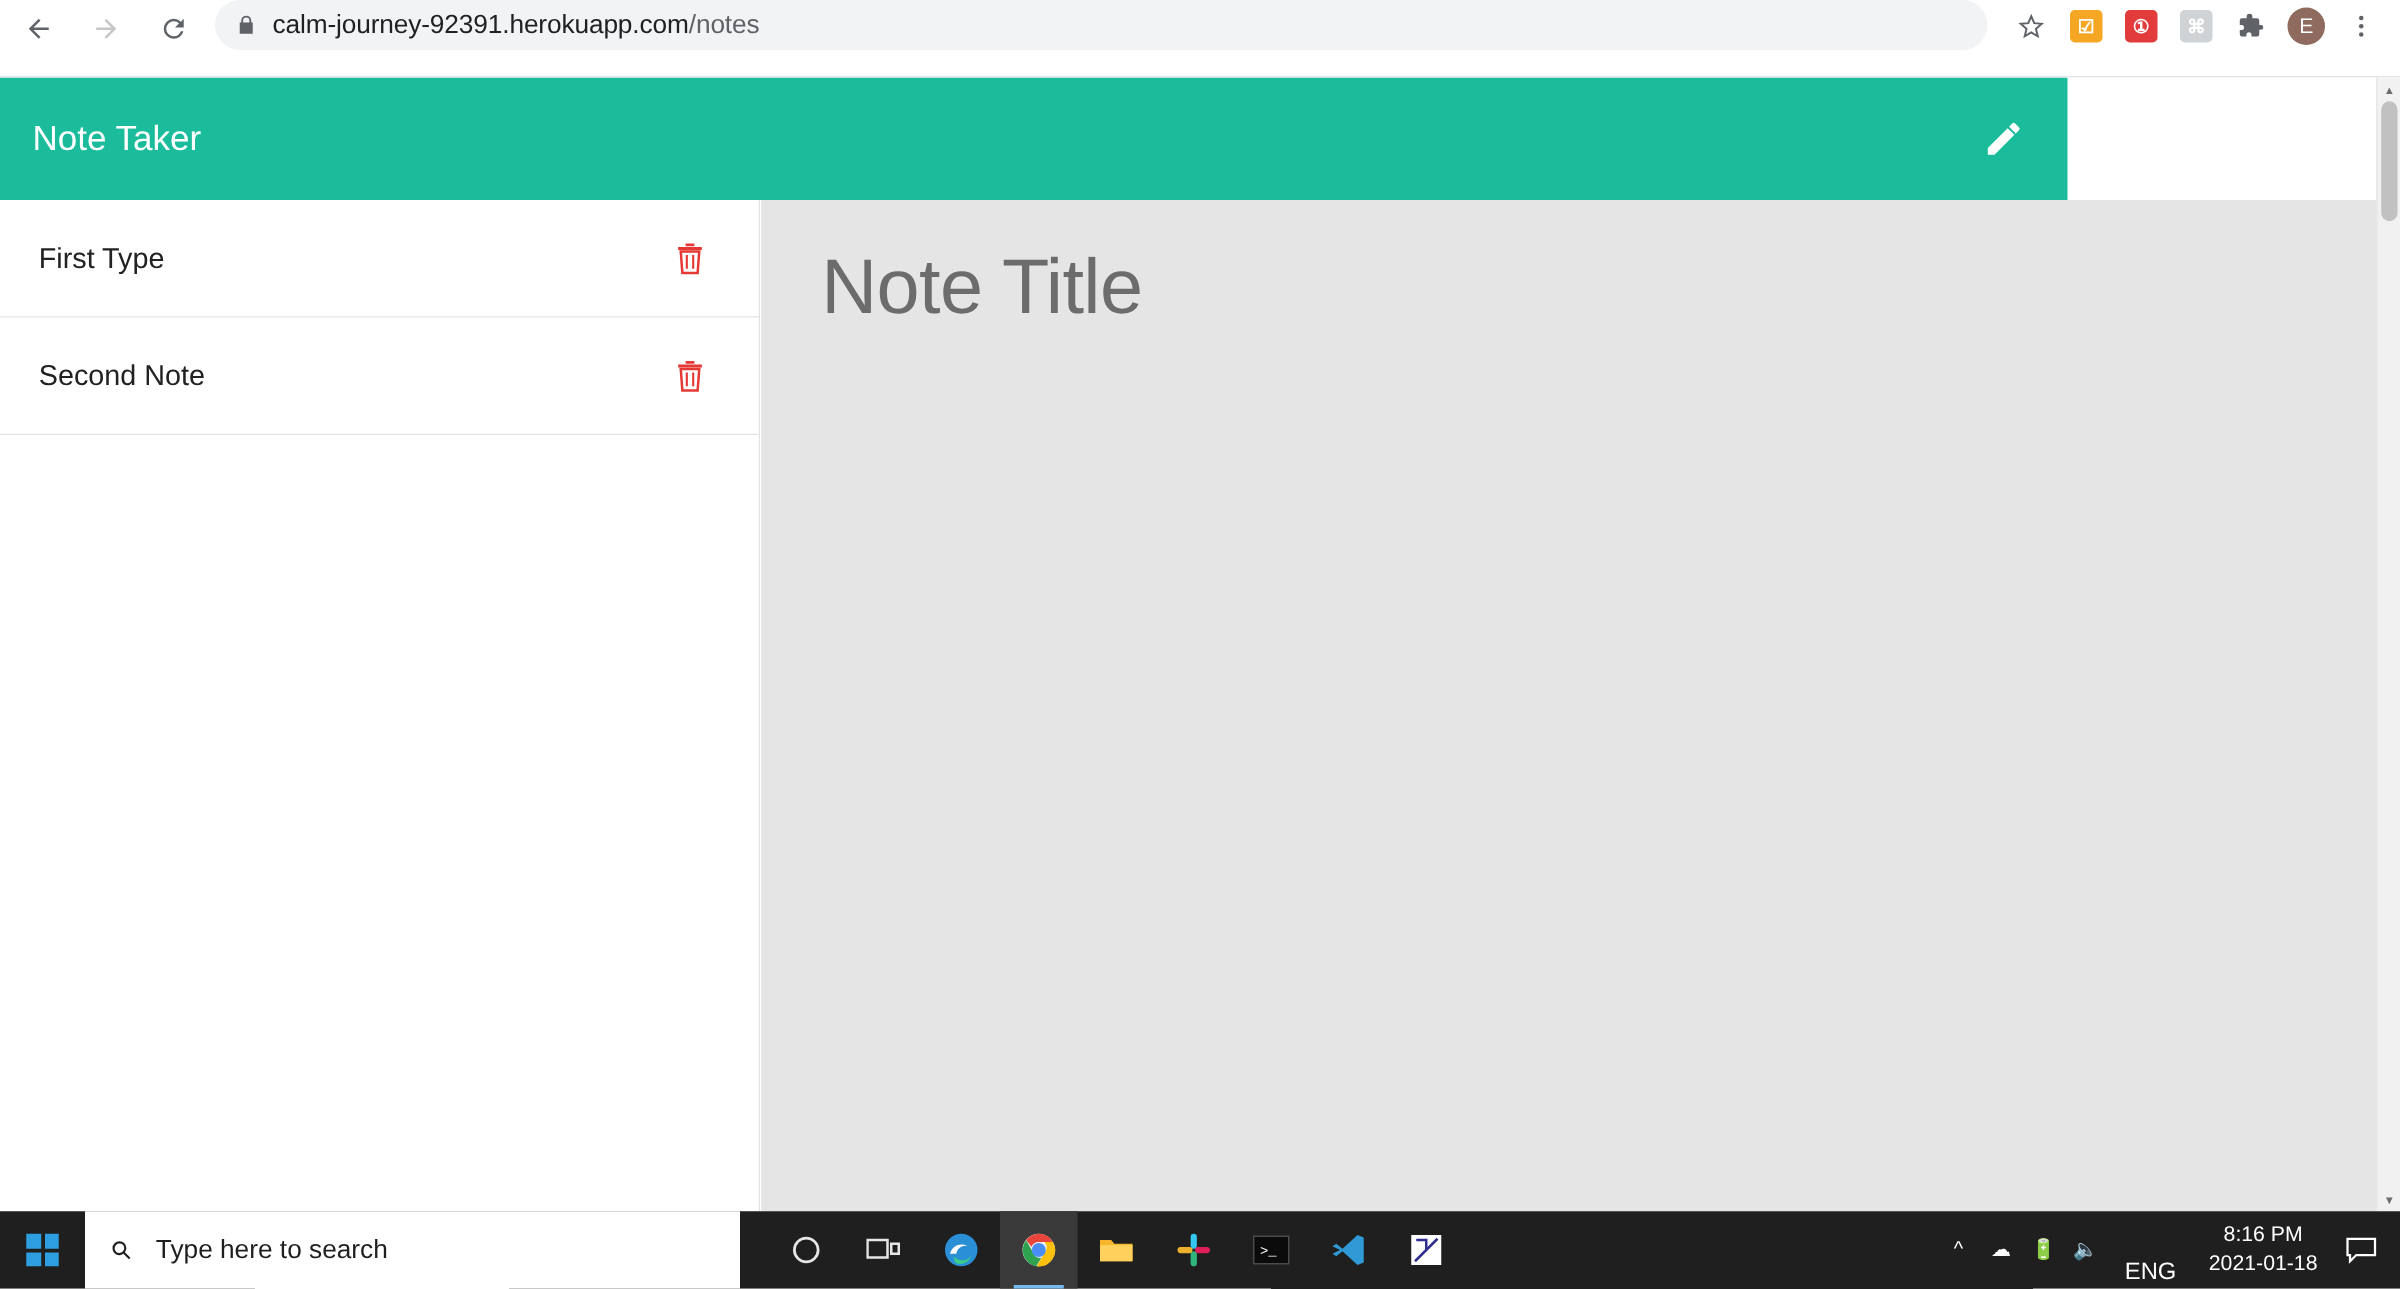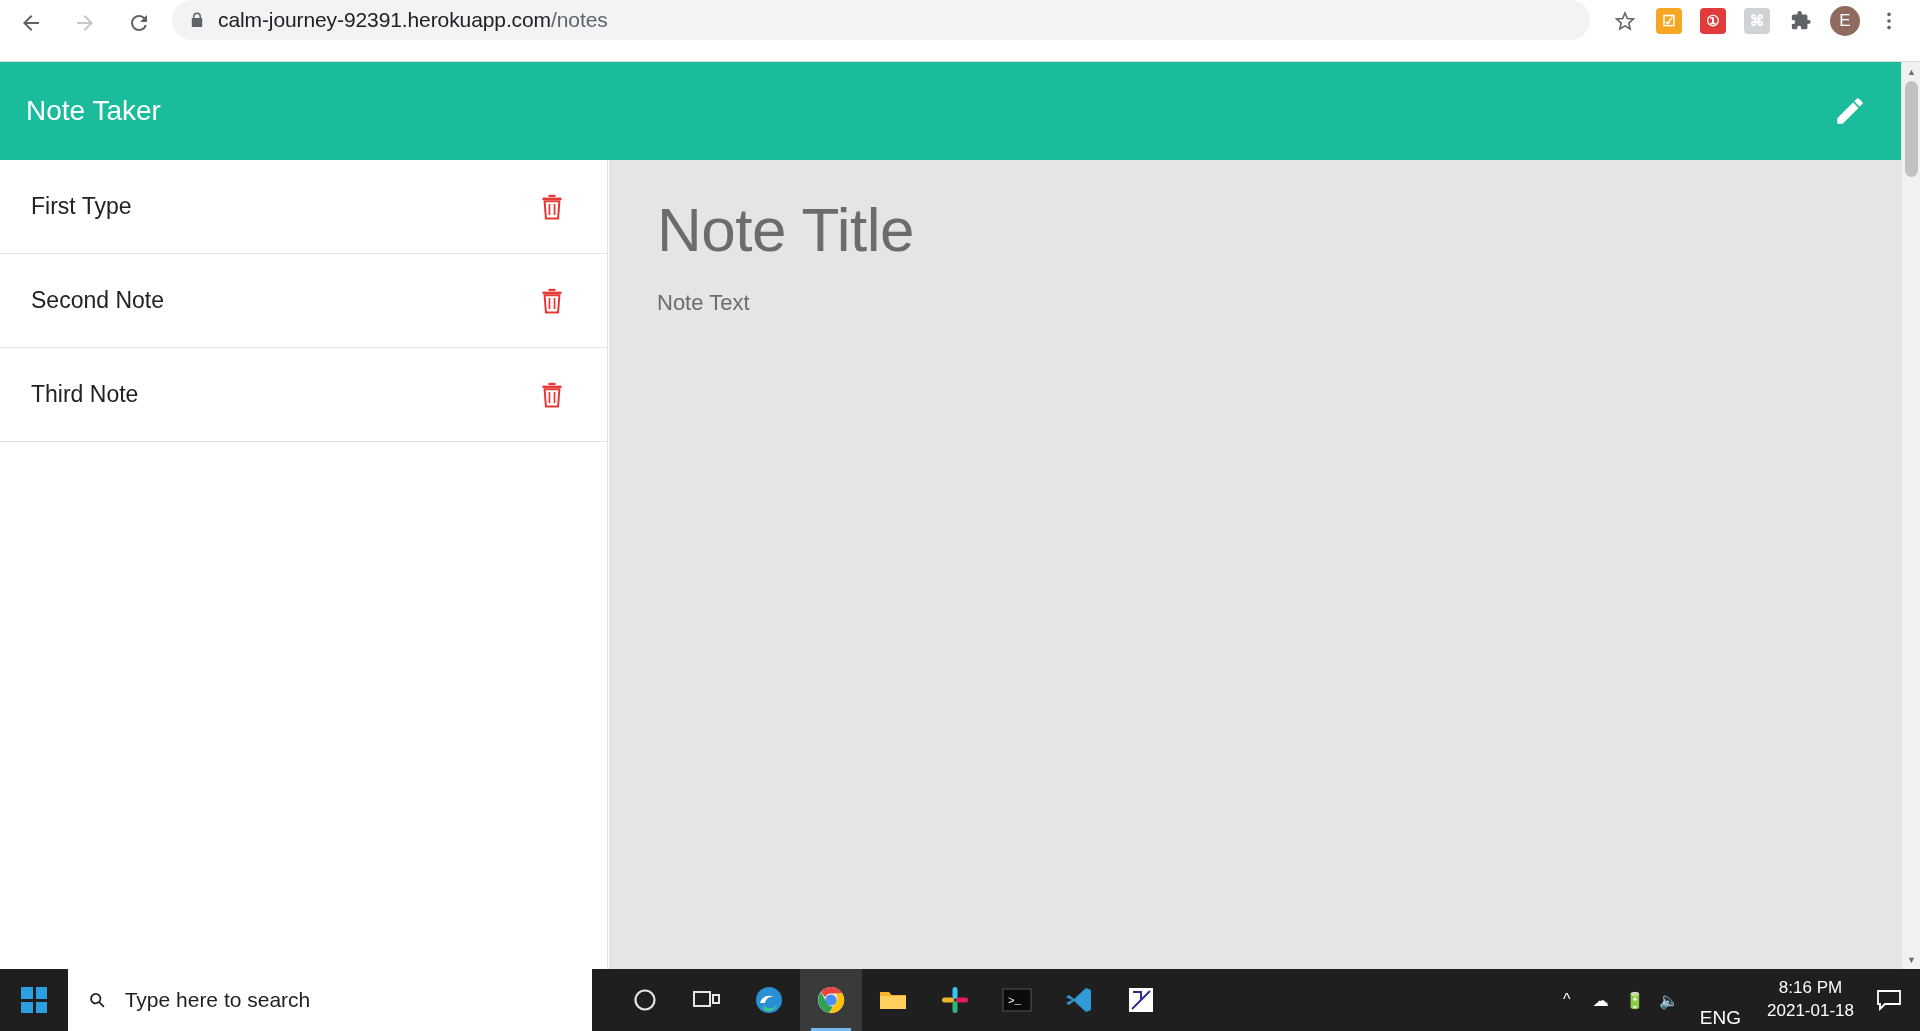--- a/index.html
+++ b/index.html
@@ -52,21 +52,21 @@
     background: #8e6b5e; color: #fff; font-size: 17px;
     display: flex; align-items: center; justify-content: center;
   }
 
   
   .page {
     position: absolute; top: 62px; left: 0; width: 1920px; height: 907px;
     background: #fff; overflow: hidden;
   }
   .app-header {
-    position: absolute; top: 0; left: 0; width: 1901px; height: 98px;
+    position: absolute; top: 0; left: 0; width: 1654px; height: 98px;
     background: #1bbc9b;
     display: flex; align-items: center; justify-content: space-between;
     padding: 0 28px 0 26px;
   }
   .app-title { color: #fff; font-size: 28px; font-weight: normal; }
   .pencil-btn { width: 46px; height: 46px; display: flex; align-items: center; justify-content: center; }
 
   .notes-list {
     position: absolute; top: 98px; left: 0; width: 608px; height: 866px;
     background: #fff; border-right: 1px solid #e3e3e3;
@@ -234,37 +234,24 @@
         <span class="trash-btn">
           <svg width="22" height="26" viewBox="0 0 22 26">
             <rect x="1.5" y="3.6" width="19" height="2.4" fill="#e53935"></rect>
             <rect x="7.5" y="0.8" width="7" height="2.2" fill="#e53935"></rect>
             <path d="M3.6 7.2h14.8l-1.3 17.2H4.9L3.6 7.2z" fill="none" stroke="#e53935" stroke-width="2"></path>
             <rect x="7.6" y="10" width="1.7" height="11" fill="#e53935"></rect>
             <rect x="12.7" y="10" width="1.7" height="11" fill="#e53935"></rect>
           </svg>
         </span>
       </div>
-      <div class="note-item">
-        <span class="note-item-label">Third Note</span>
-        <span class="trash-btn">
-          <svg width="22" height="26" viewBox="0 0 22 26">
-            <rect x="1.5" y="3.6" width="19" height="2.4" fill="#e53935"></rect>
-            <rect x="7.5" y="0.8" width="7" height="2.2" fill="#e53935"></rect>
-            <path d="M3.6 7.2h14.8l-1.3 17.2H4.9L3.6 7.2z" fill="none" stroke="#e53935" stroke-width="2"></path>
-            <rect x="7.6" y="10" width="1.7" height="11" fill="#e53935"></rect>
-            <rect x="12.7" y="10" width="1.7" height="11" fill="#e53935"></rect>
-          </svg>
-        </span>
-      </div>
     </div>
 
     <div class="note-detail">
       <div class="note-title-field">Note Title</div>
-      <div class="note-text-field">Note Text</div>
     </div>
   </div>
 
   <div class="page-scrollbar">
     <div class="sb-arrow">▲</div>
     <div class="sb-thumb"></div>
     <div class="sb-arrow bottom">▼</div>
   </div>
 
   <div class="taskbar">

